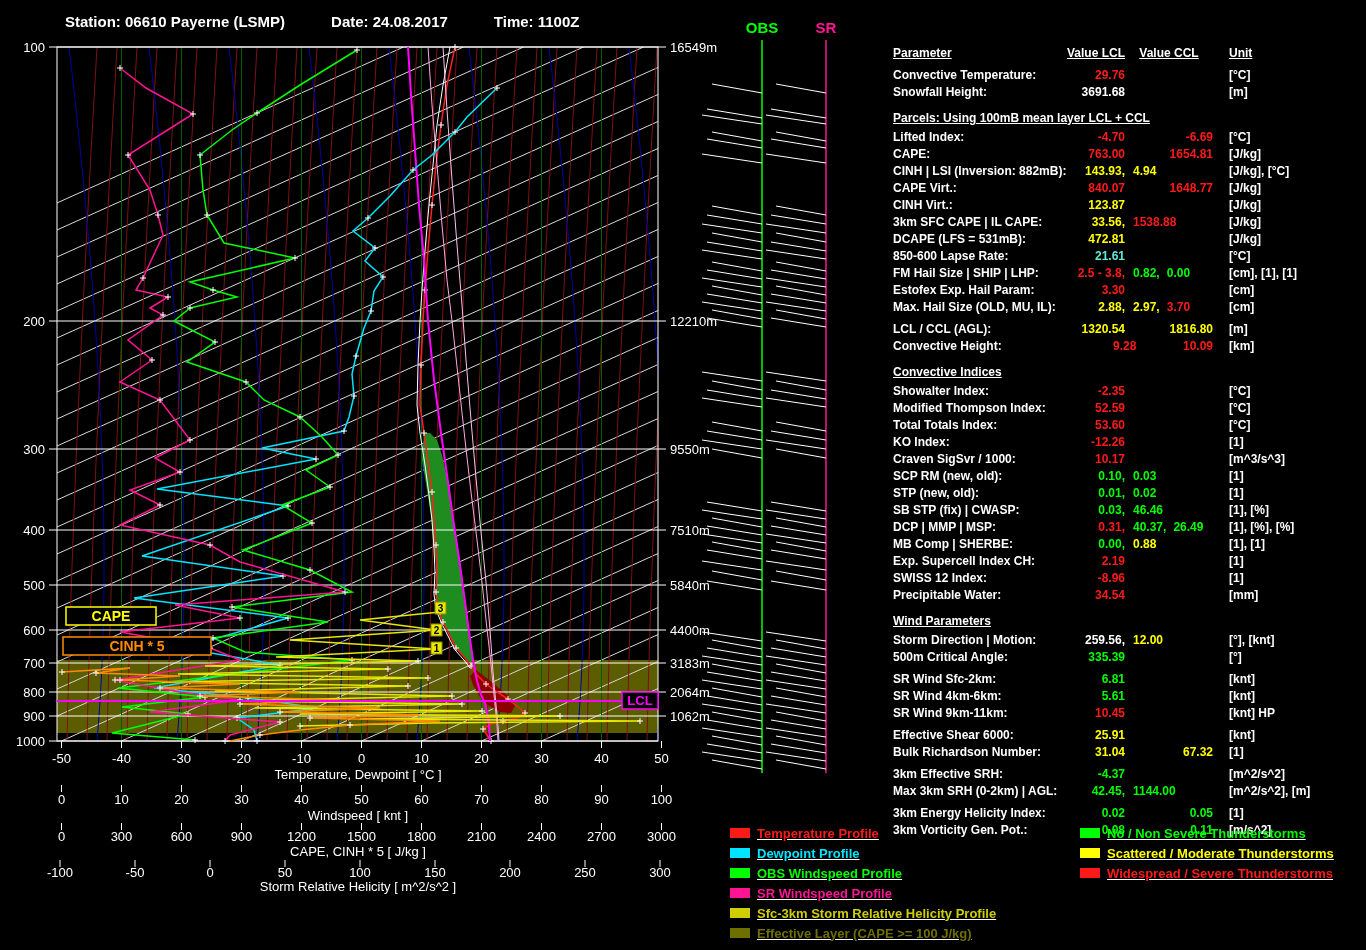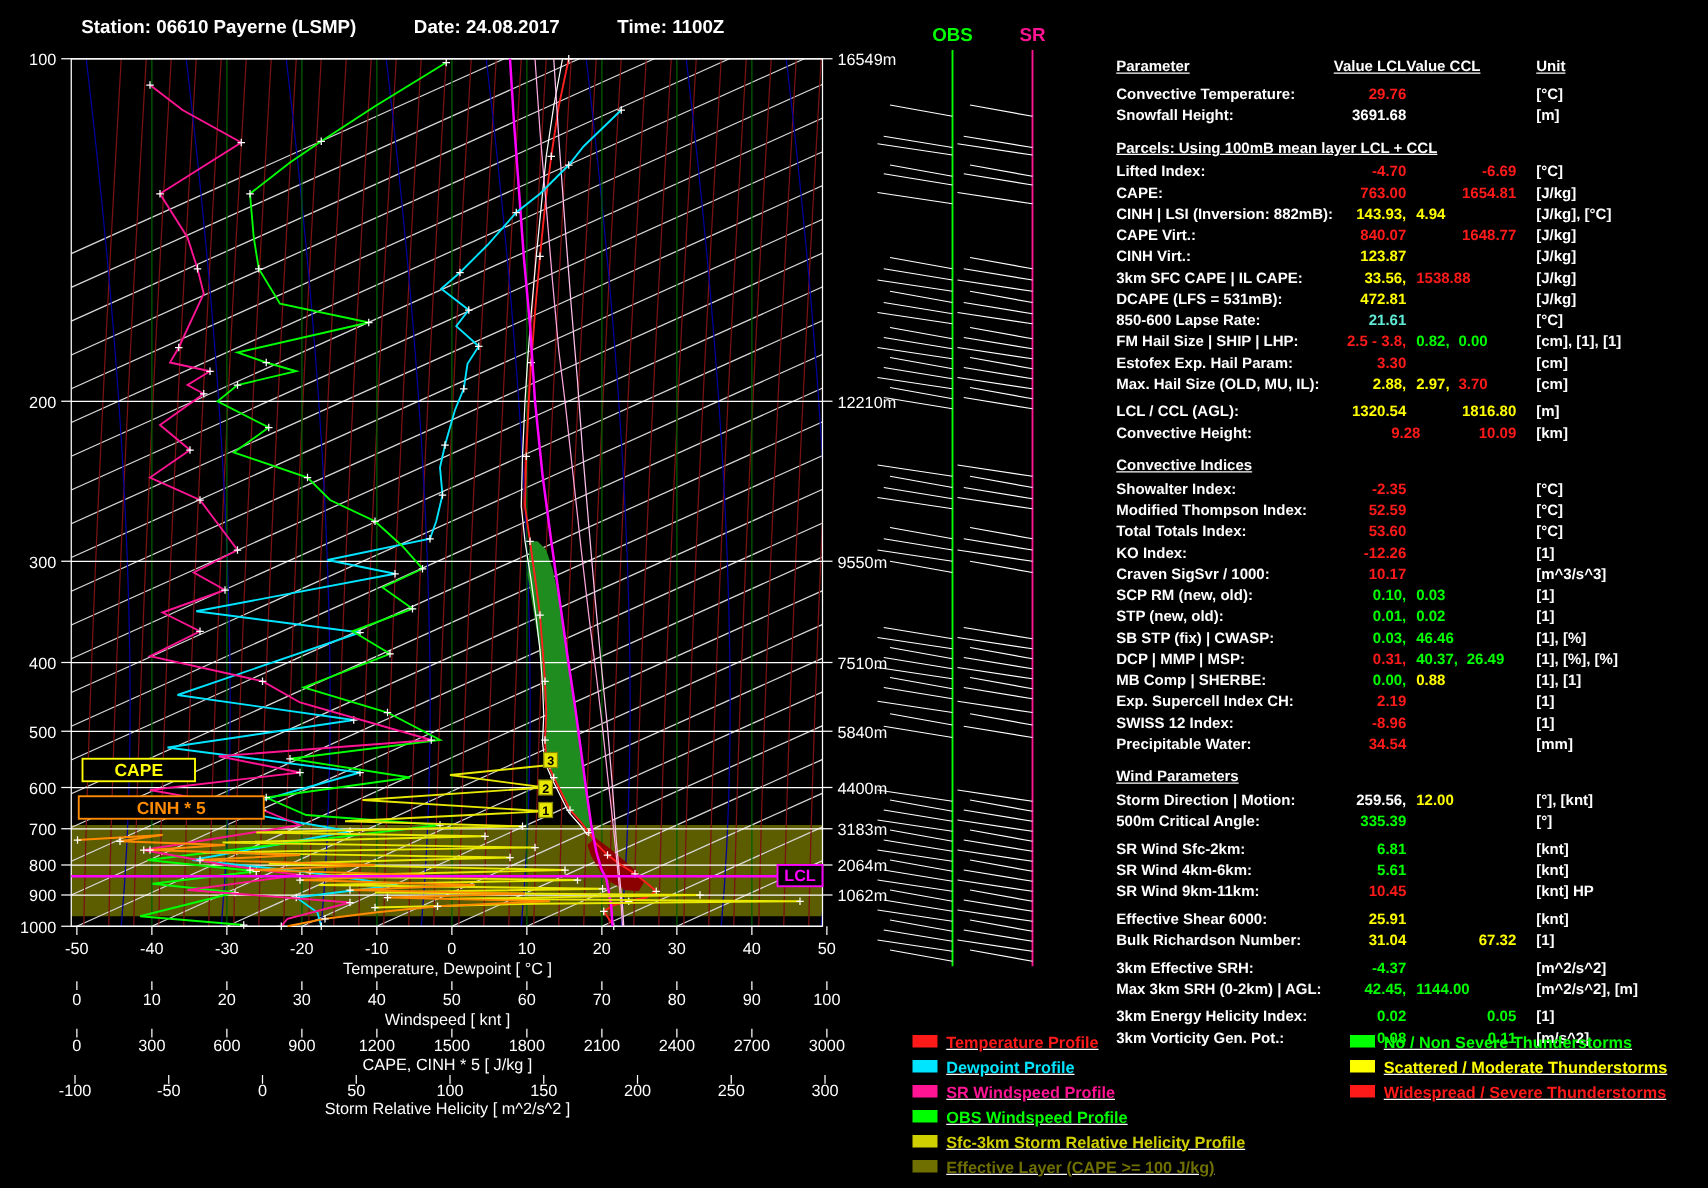--- a/index.html
+++ b/index.html
@@ -6,21 +6,21 @@
   #page{position:relative;width:1366px;height:950px;background:#000;overflow:hidden;
         font-family:"Liberation Sans",sans-serif;color:#fff;}
   .title{position:absolute;top:13px;left:65px;font-size:15px;font-weight:bold;display:flex;gap:46px;white-space:nowrap;}
   svg{position:absolute;left:0;top:0;}
   
   #tablewrap{position:absolute;left:893px;top:45px;width:473px;font-size:12px;font-weight:bold;line-height:17px;white-space:nowrap;}
   .thead{position:relative;height:22px;}
   .thead span{position:absolute;text-decoration:underline;}
   .th1{left:0;}
   .th2{left:142px;width:90px;text-align:right;}
-  .th3{left:232px;width:88px;text-align:left;}
+  .th3{left:232px;width:88px;text-align:center;}
   .th4{left:336px;}
   .tsec{margin-top:9px;margin-bottom:2px;height:17px;text-decoration:underline;}
   .trow{display:grid;grid-template-columns:172px 60px 88px auto;height:17px;}
   .trow.gap{margin-top:5px;}
   .tv1{text-align:right;}
   .tv2.right{text-align:right;}
   .tv2.left{text-align:left;padding-left:8px;}
   .tv1 span + span,.tv2 span + span{margin-left:7px;}
   .tunit{padding-left:16px;color:#fff;}
   
@@ -768,26 +768,26 @@
   <div id="legendL" class="legend">
       <div class="litem">
         <span class="lswatch" style="background: rgb(255, 26, 26);"></span>
         <span style="color: rgb(255, 26, 26);">Temperature Profile</span>
       </div>
       <div class="litem">
         <span class="lswatch" style="background: rgb(0, 229, 255);"></span>
         <span style="color: rgb(0, 229, 255);">Dewpoint Profile</span>
       </div>
       <div class="litem">
+        <span class="lswatch" style="background: rgb(0, 255, 0);"></span>
+        <span style="color: rgb(0, 255, 0);">OBS Windspeed Profile</span>
+      </div>
+      <div class="litem">
         <span class="lswatch" style="background: rgb(255, 20, 147);"></span>
         <span style="color: rgb(255, 20, 147);">SR Windspeed Profile</span>
-      </div>
-      <div class="litem">
-        <span class="lswatch" style="background: rgb(0, 255, 0);"></span>
-        <span style="color: rgb(0, 255, 0);">OBS Windspeed Profile</span>
       </div>
       <div class="litem">
         <span class="lswatch" style="background: rgb(207, 207, 0);"></span>
         <span style="color: rgb(207, 207, 0);">Sfc-3km Storm Relative Helicity Profile</span>
       </div>
       <div class="litem">
         <span class="lswatch" style="background: rgb(111, 111, 0);"></span>
         <span style="color: rgb(111, 111, 0);">Effective Layer (CAPE &gt;= 100 J/kg)</span>
       </div>
     </div>

